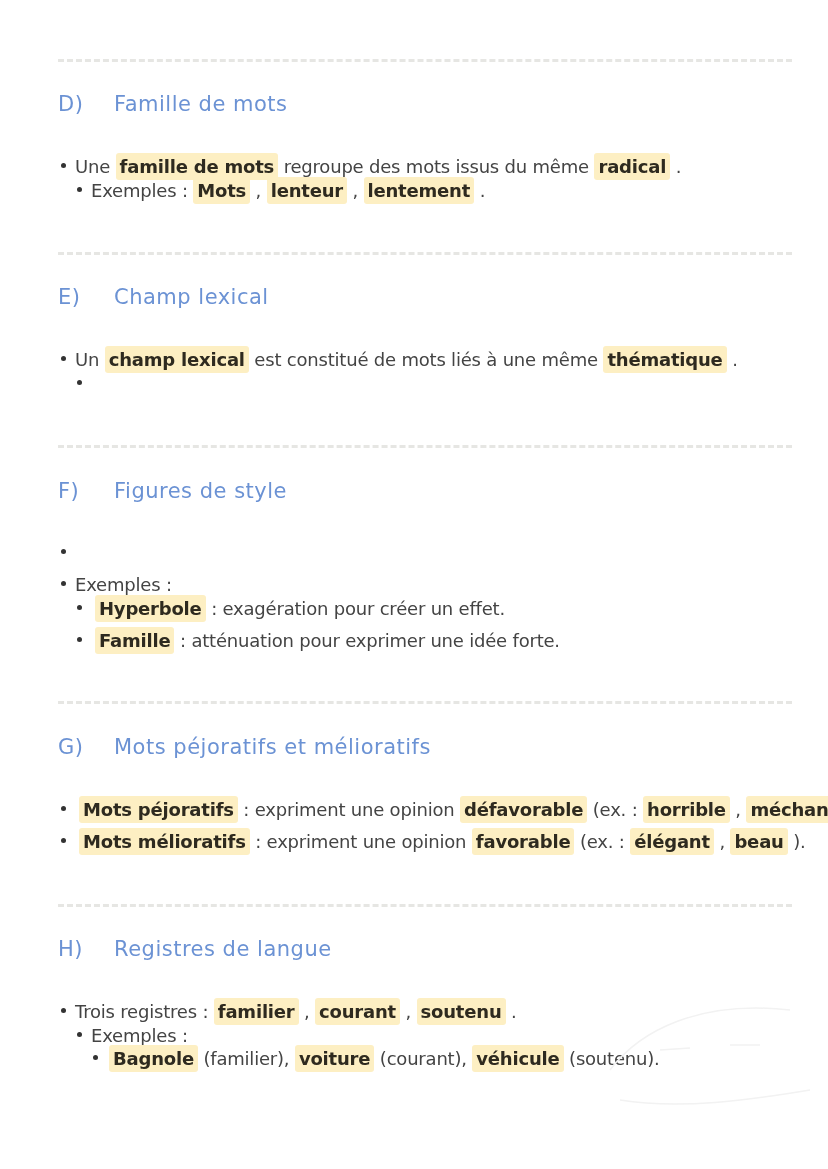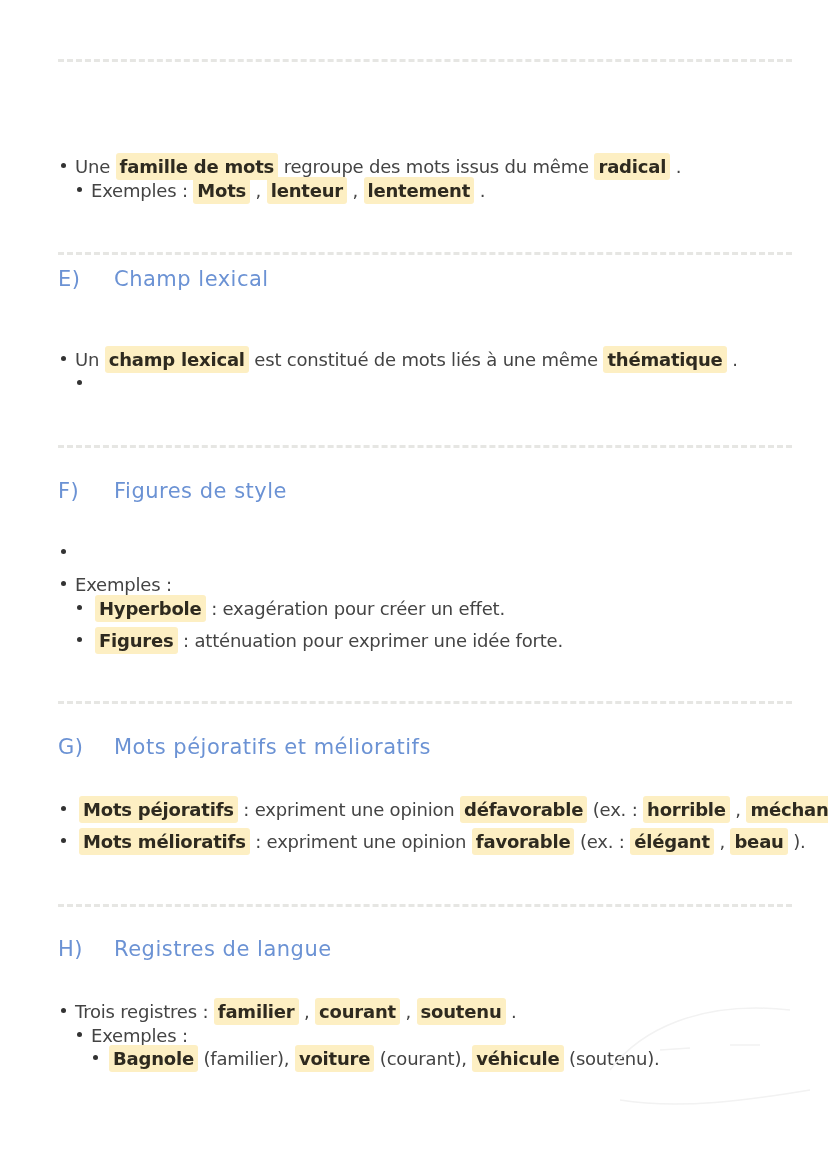--- a/index.html
+++ b/index.html
@@ -35,44 +35,47 @@
   .deco {
     position: absolute; left: 600px; top: 990px; width: 220px; height: 140px;
   }
 </style>
 </head>
 <body>
 
 <div class="page">
 
   <div class="divider" style="top:59px"></div>
+  <div class="heading" style="top:92px">
+    <span class="letter">D)</span><span>Famille de mots</span>
+  </div>
   <div class="bullet" style="left:61px;top:163px"></div>
   <div class="line" style="left:75px;top:156px"><span>Une </span><span class="hl">famille de mots</span><span> regroupe des mots issus du même </span><span class="hl">radical</span><span> .</span></div>
   <div class="bullet" style="left:77px;top:187px"></div>
   <div class="line" style="left:91px;top:180px"><span>Exemples : </span><span class="hl">Mots</span><span> , </span><span class="hl">lenteur</span><span> , </span><span class="hl">lentement</span><span> .</span></div>
 
   <div class="divider" style="top:252px"></div>
-  <div class="heading" style="top:267px">
+  <div class="heading" style="top:285px">
     <span class="letter">E)</span><span>Champ lexical</span>
   </div>
   <div class="bullet" style="left:61px;top:356px"></div>
   <div class="line" style="left:75px;top:349px"><span>Un </span><span class="hl">champ lexical</span><span> est constitué de mots liés à une même </span><span class="hl">thématique</span><span> .</span></div>
   <div class="bullet" style="left:77px;top:380px"></div>
 
   <div class="divider" style="top:445px"></div>
   <div class="heading" style="top:479px">
     <span class="letter">F)</span><span>Figures de style</span>
   </div>
   <div class="bullet" style="left:61px;top:549px"></div>
   <div class="bullet" style="left:61px;top:581px"></div>
   <div class="line" style="left:75px;top:574px"><span>Exemples :</span></div>
   <div class="bullet" style="left:77px;top:605px"></div>
   <div class="line" style="left:95px;top:598px"><span class="hl">Hyperbole</span><span> : exagération pour créer un effet.</span></div>
   <div class="bullet" style="left:77px;top:637px"></div>
-  <div class="line" style="left:95px;top:630px"><span class="hl">Figures</span><span> : atténuation pour exprimer une idée forte.</span></div>
+  <div class="line" style="left:95px;top:630px"><span class="hl">Famille</span><span> : atténuation pour exprimer une idée forte.</span></div>
 
   <div class="divider" style="top:701px"></div>
   <div class="heading" style="top:735px">
     <span class="letter">G)</span><span>Mots péjoratifs et mélioratifs</span>
   </div>
   <div class="bullet" style="left:61px;top:806px"></div>
   <div class="line" style="left:79px;top:799px"><span class="hl">Mots péjoratifs</span><span> : expriment une opinion </span><span class="hl">défavorable</span><span> (ex. : </span><span class="hl">horrible</span><span> , </span><span class="hl">méchant</span><span> ).</span></div>
   <div class="bullet" style="left:61px;top:838px"></div>
   <div class="line" style="left:79px;top:831px"><span class="hl">Mots mélioratifs</span><span> : expriment une opinion </span><span class="hl">favorable</span><span> (ex. : </span><span class="hl">élégant</span><span> , </span><span class="hl">beau</span><span> ).</span></div>
 

